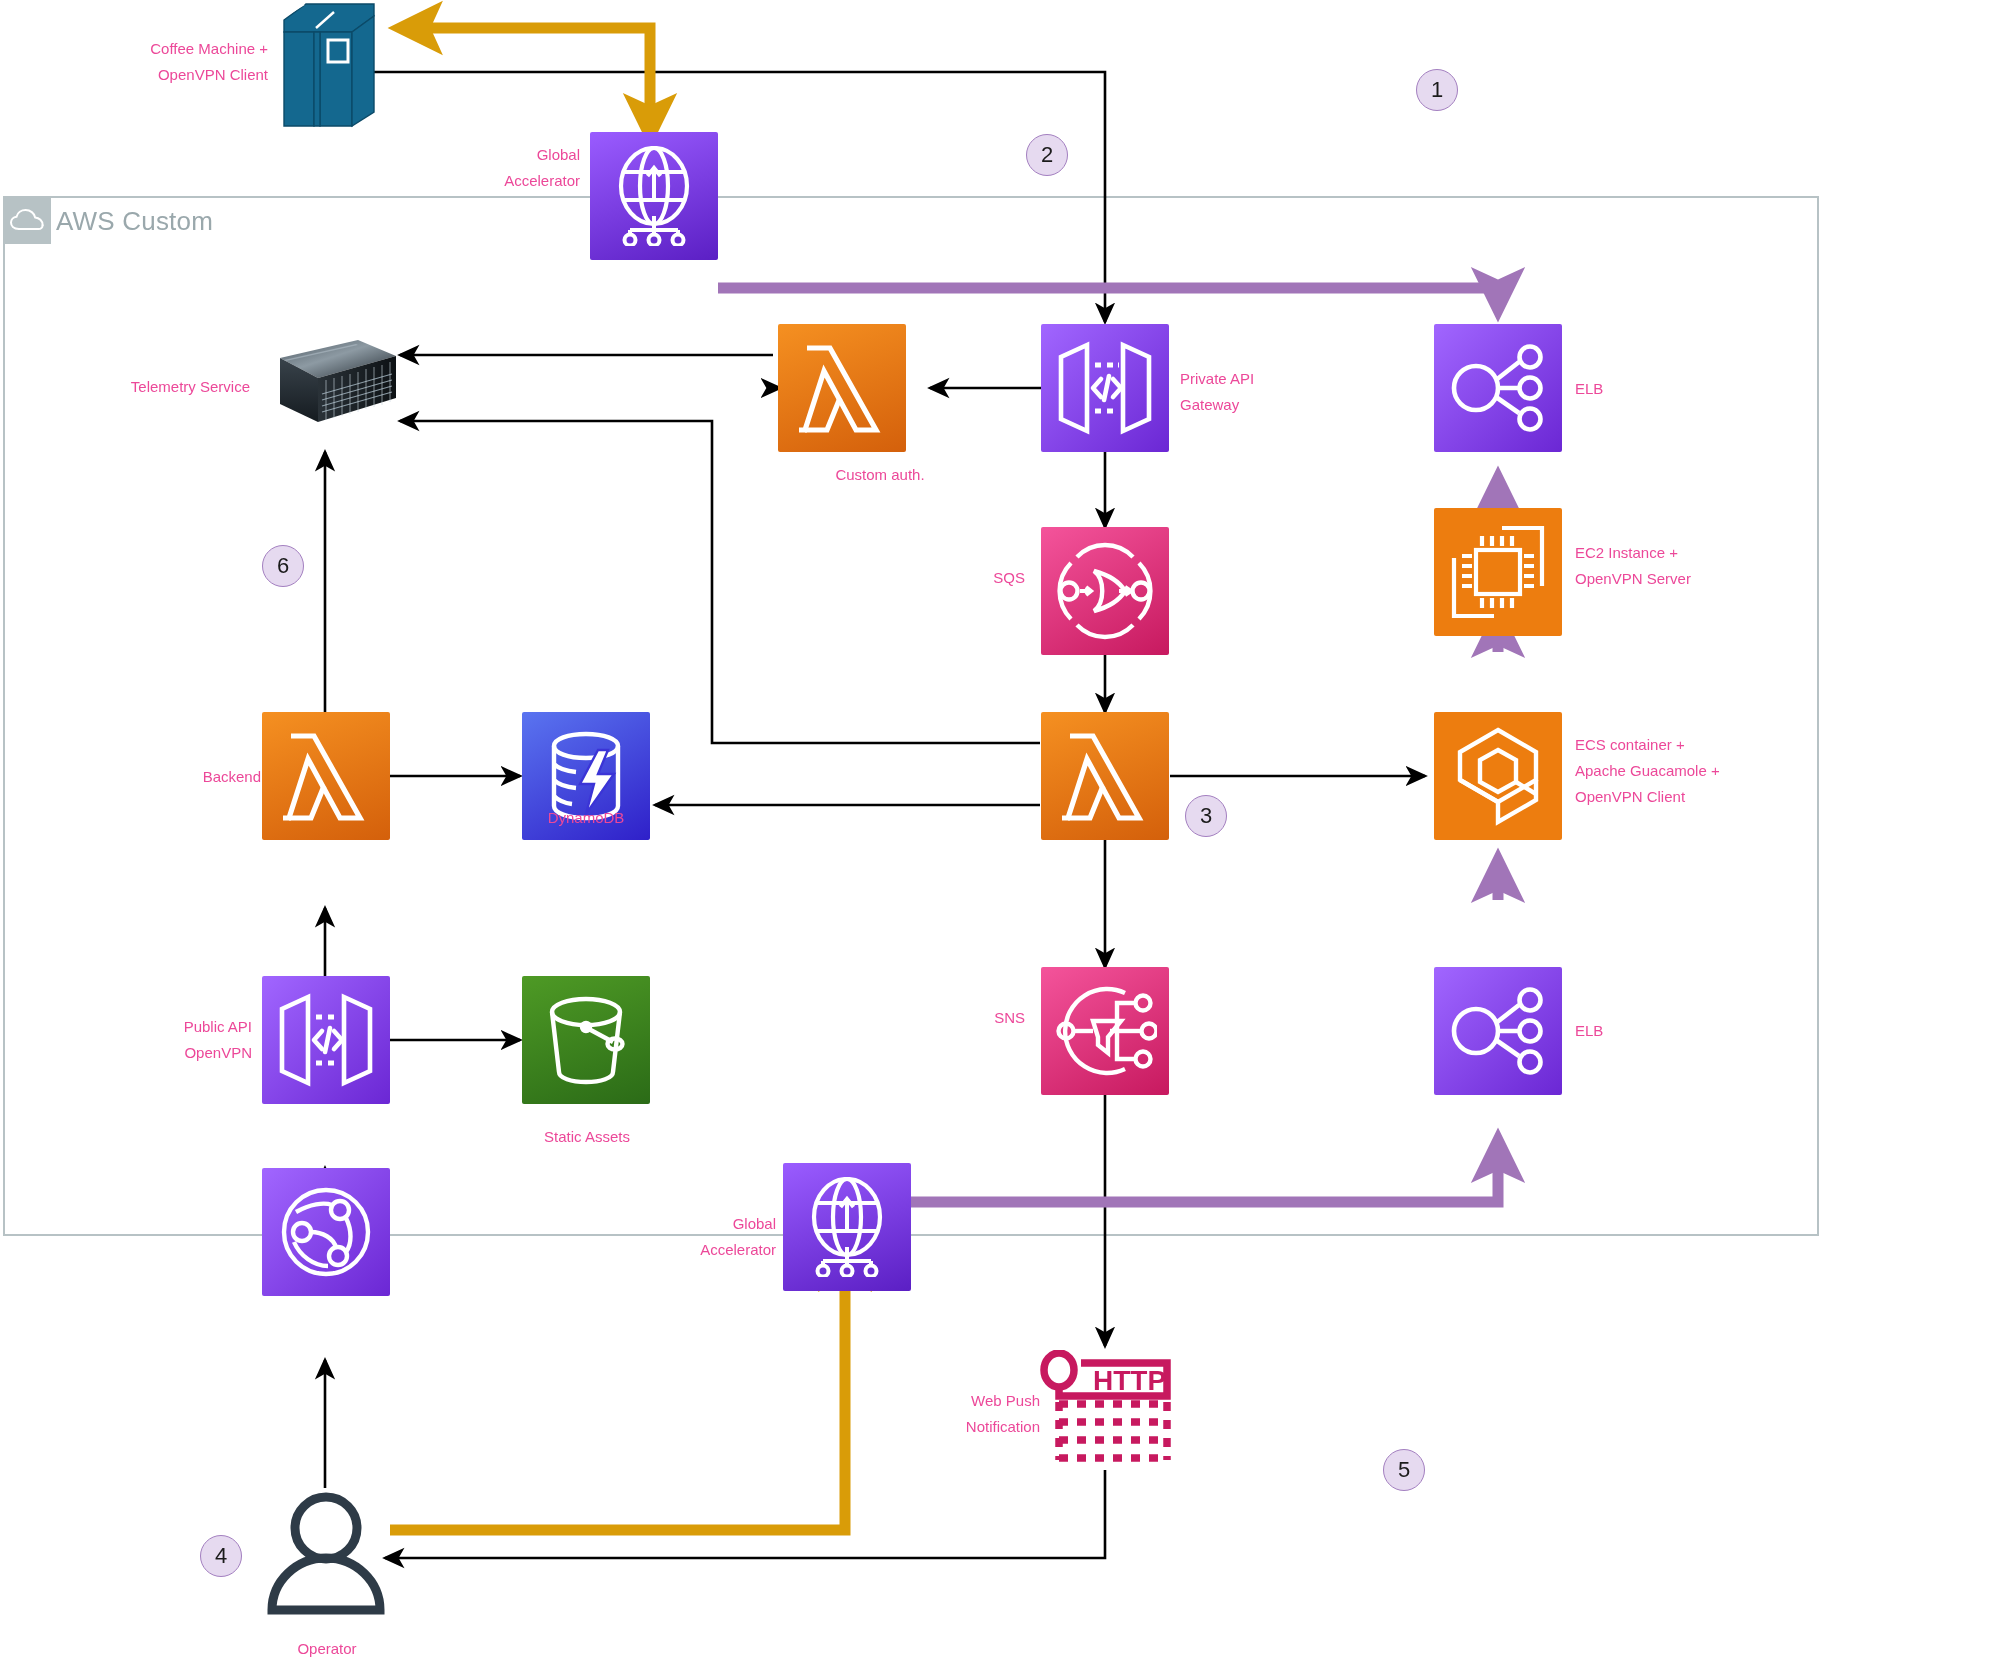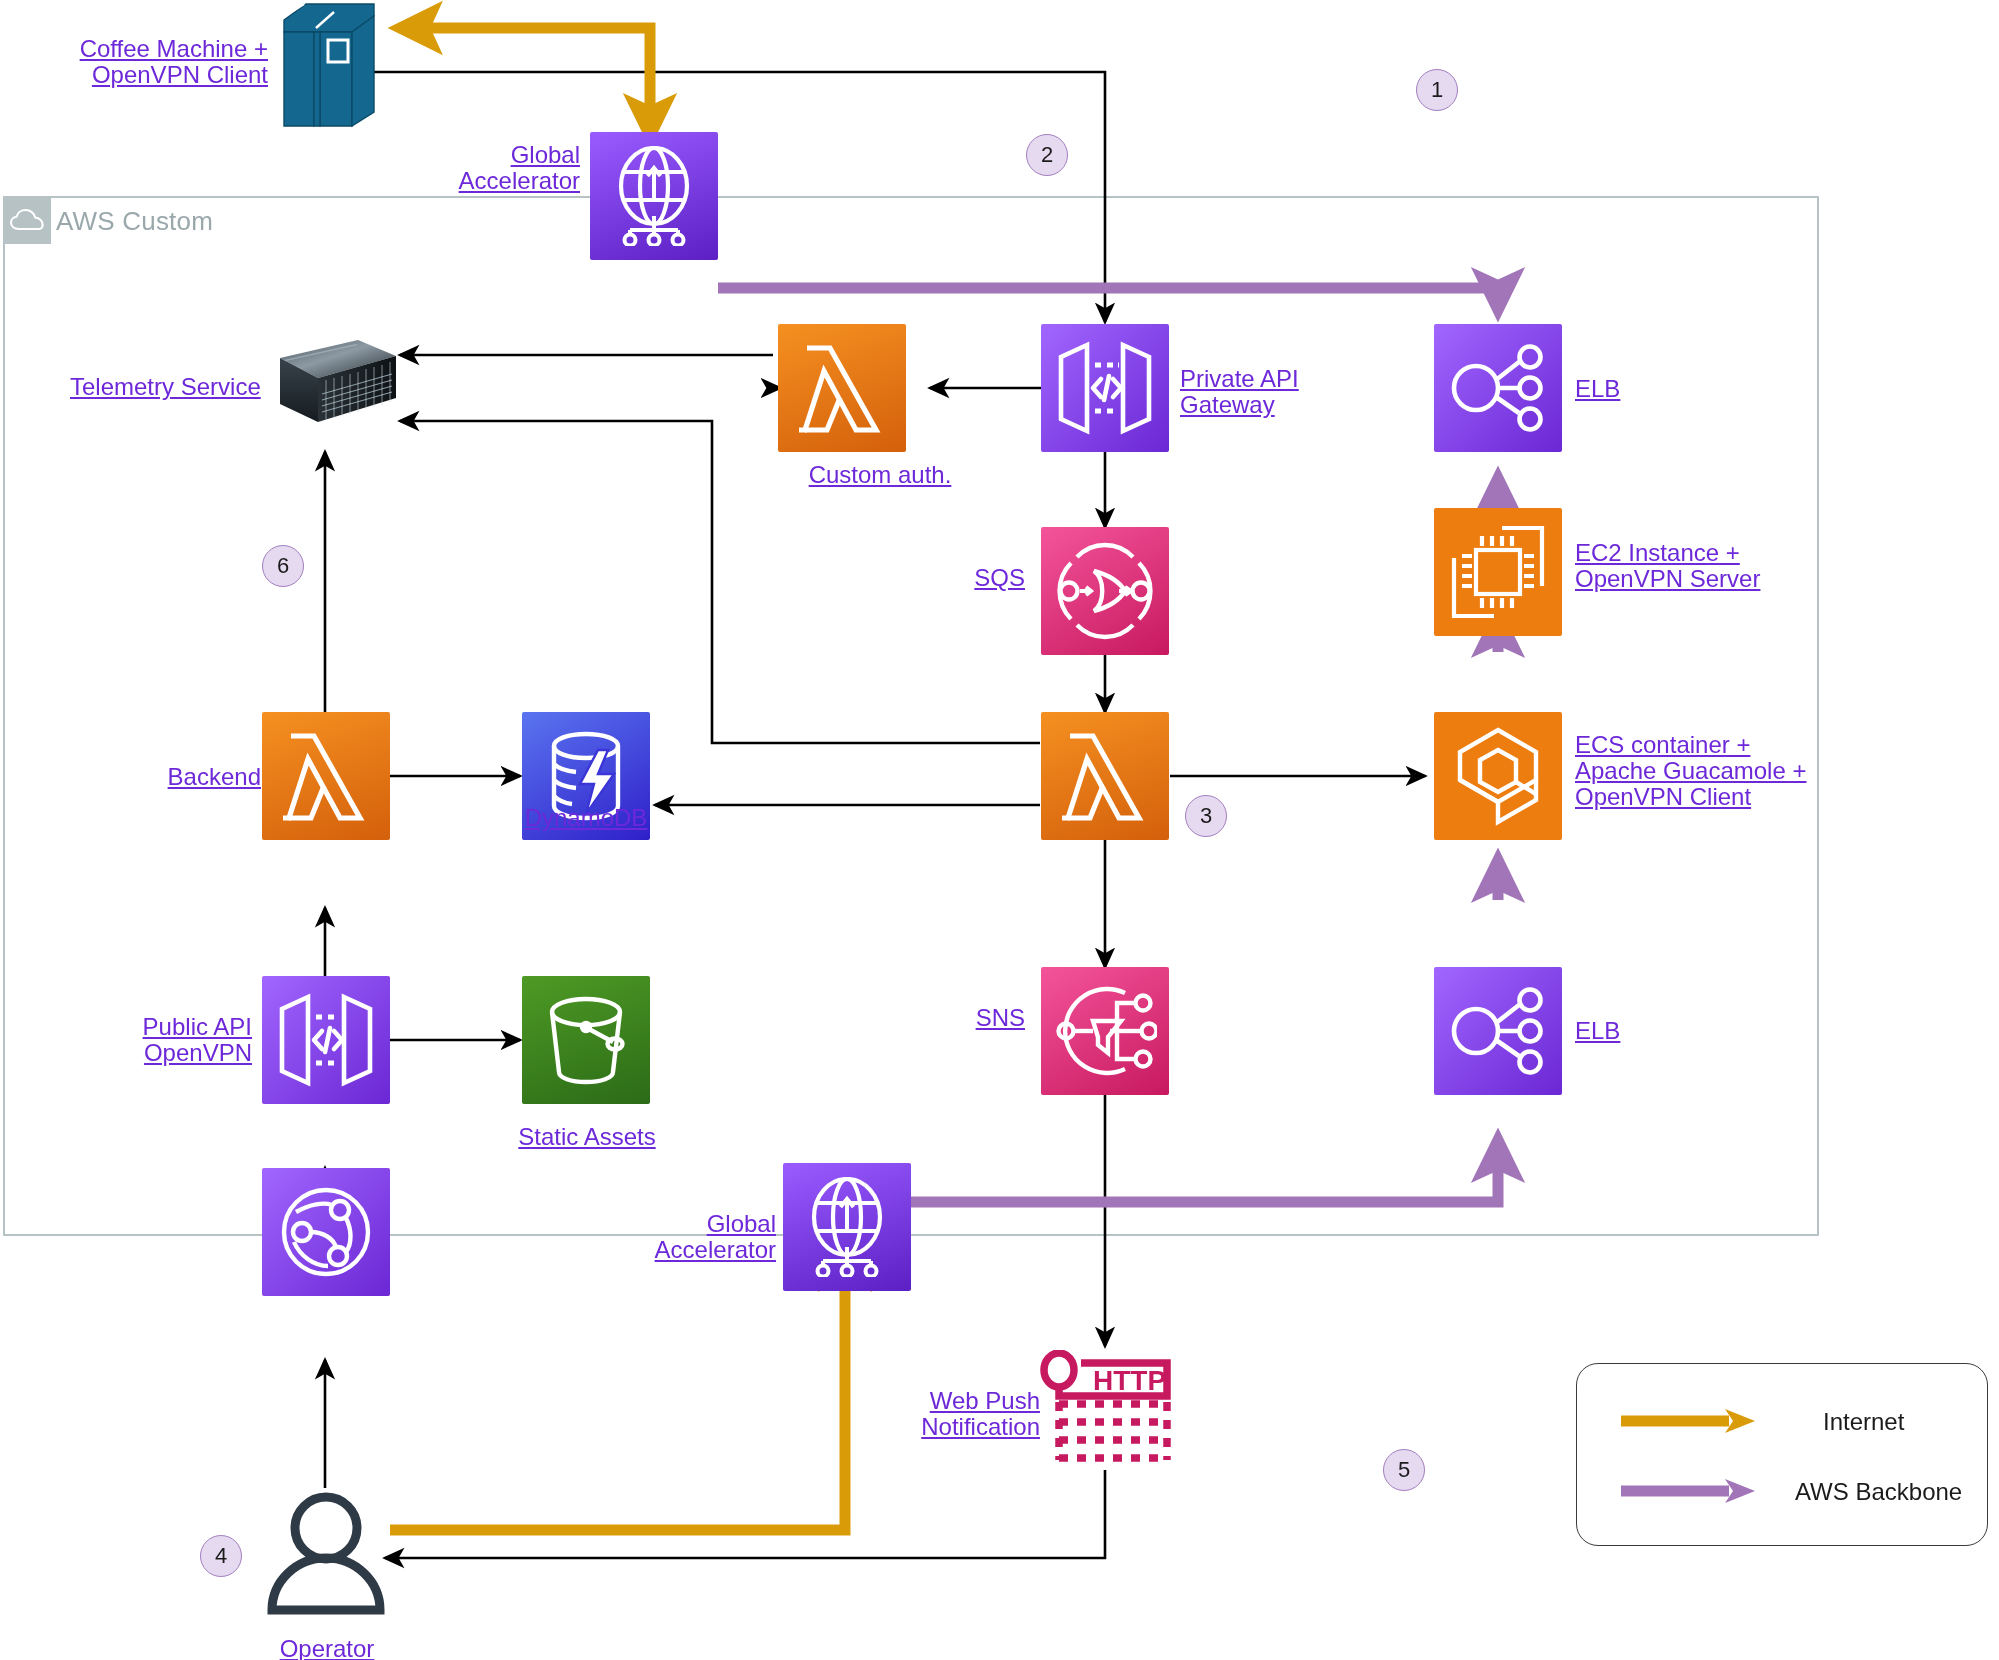--- a/index.html
+++ b/index.html
@@ -27,21 +27,21 @@
   }
 
   
   .node { position:absolute; }
   .icon-box {
     position:absolute; width:128px; height:128px; border-radius:2px;
     display:flex; align-items:center; justify-content:center;
   }
   .icon-box svg { display:block; }
 
-  .lbl { position:absolute; font-size:24px; line-height:26px; color:#6d28d9; white-space:pre;text-decoration:underline; }
+  .lbl { position:absolute; font-size:15px; line-height:26px; color:#ec4899; white-space:pre; }
   .lbl.right { text-align:left; }
   .lbl.left  { text-align:right; }
   .lbl.below { text-align:center; }
 
   
   .g-purple { background:linear-gradient(135deg,#a166ff 0%,#6b27d4 100%); }
   .g-purple2{ background:linear-gradient(160deg,#9a5cff 0%,#5b1fc4 100%); }
   .g-orange { background:linear-gradient(160deg,#f59021 0%,#d4600b 100%); }
   .g-orange-flat { background:#ed7d0f; }
   .g-pink   { background:linear-gradient(150deg,#f4549b 0%,#c7195f 100%); }
@@ -519,30 +519,14 @@
     <div class="lbl below" style="left:222px; top:1636px; width:210px;">Operator</div>
   </div>
 
   <div class="badge" style="left:1416px; top:69px;">1</div>
   <div class="badge" style="left:1026px; top:134px;">2</div>
   <div class="badge" style="left:1185px; top:795px;">3</div>
   <div class="badge" style="left:200px; top:1535px;">4</div>
   <div class="badge" style="left:1383px; top:1449px;">5</div>
   <div class="badge" style="left:262px; top:545px;">6</div>
 
-  <div id="legend">
-    <div class="legend-row" style="top:38px;">
-      <svg class="legend-arrow" style="top:6px;" viewBox="0 0 136 26">
-        <path d="M0,13 L108,13" stroke="#d99c08" stroke-width="11" fill="none"></path>
-        <path d="M104,1 L134,13 L104,25 L112,13 Z" fill="#d99c08"></path>
-      </svg>
-      <div class="legend-text" style="left:246px; top:6px;">Internet</div>
-    </div>
-    <div class="legend-row" style="top:108px;">
-      <svg class="legend-arrow" style="top:6px;" viewBox="0 0 136 26">
-        <path d="M0,13 L108,13" stroke="#a175b8" stroke-width="11" fill="none"></path>
-        <path d="M104,1 L134,13 L104,25 L112,13 Z" fill="#a175b8"></path>
-      </svg>
-      <div class="legend-text" style="left:218px; top:6px;">AWS Backbone</div>
-    </div>
-  </div>
 
 </div>
 
 </body></html>

